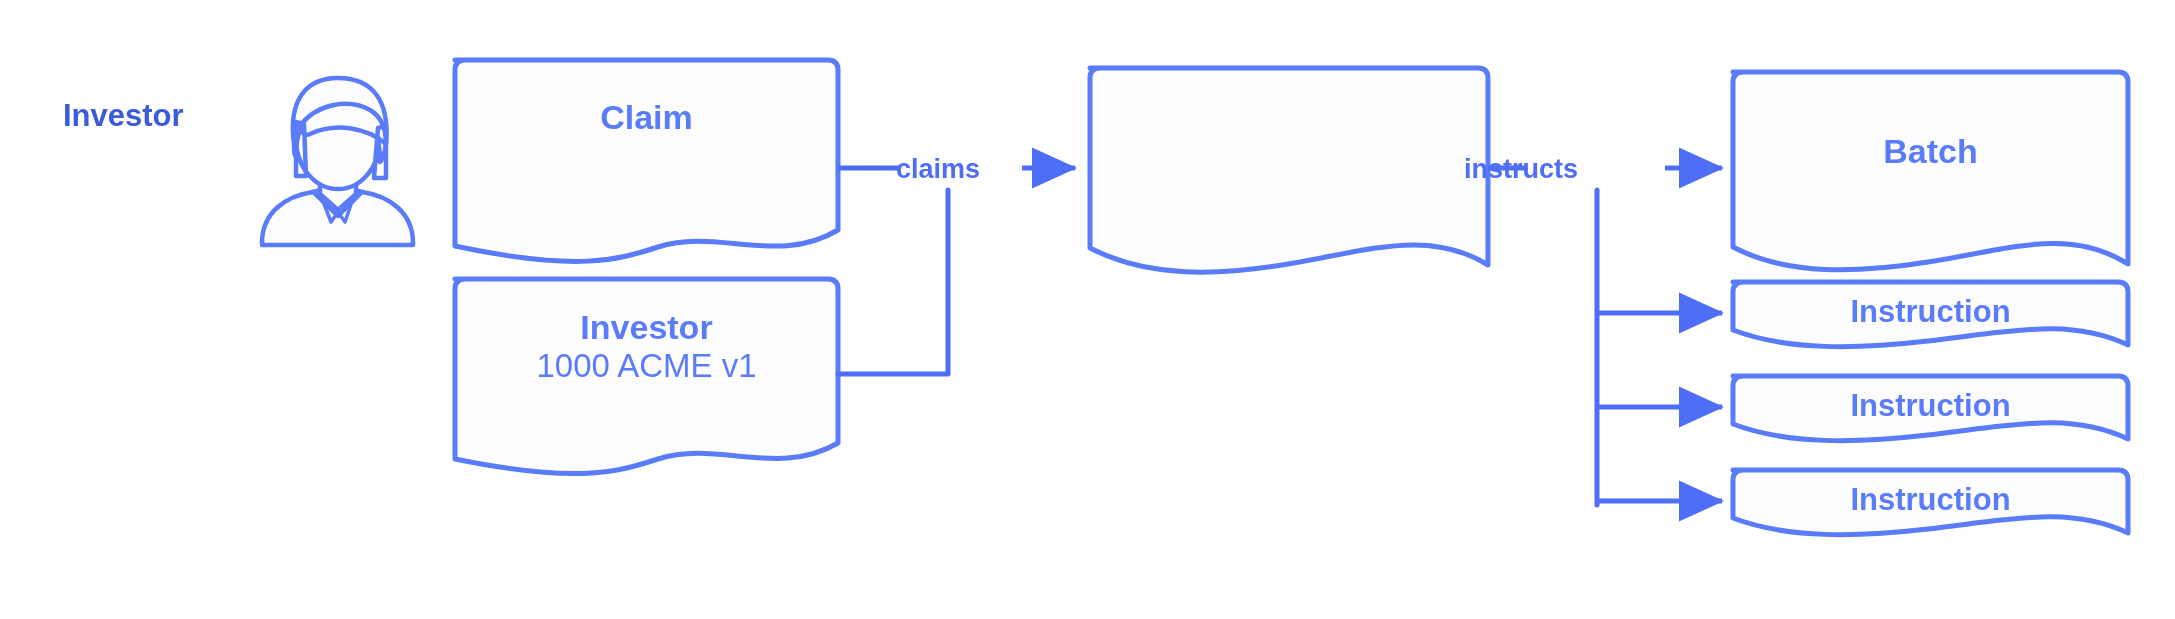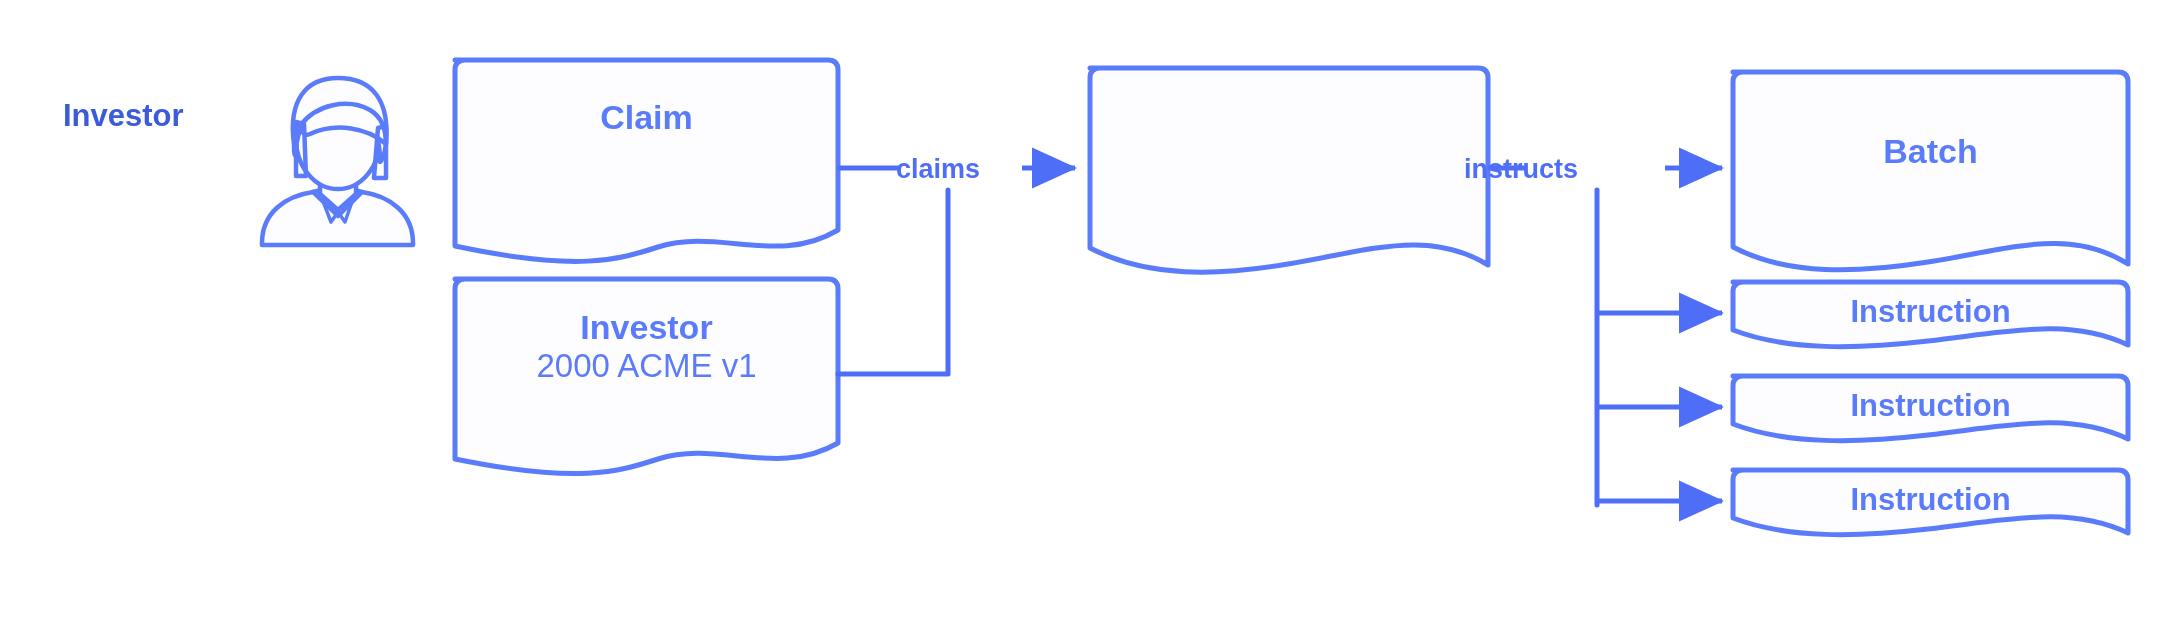--- a/index.html
+++ b/index.html
@@ -203,21 +203,21 @@
       <path d="M 386 126 L 386 178 L 374 178 L 378 128 Z" fill="none"></path>
     </g>
   </svg>
 
   <div class="actor-label" style="left:63px; top:98px;">Investor</div>
 
   <div class="node-label" style="left:455px; top:98px; width:383px; font-size:34px;">Claim</div>
 
   <div class="node-label" style="left:455px; top:308px; width:383px; font-size:34px;">
     <span>Investor</span>
-    <span class="node-sublabel" style="font-size:33px;">2000 ACME v1</span>
+    <span class="node-sublabel" style="font-size:33px;">1000 ACME v1</span>
   </div>
 
 
   <div class="node-label" style="left:1733px; top:132px; width:395px; font-size:34px;">Batch</div>
 
   <div class="node-label" style="left:1733px; top:294px; width:395px; font-size:31px;">Instruction</div>
 
   <div class="node-label" style="left:1733px; top:388px; width:395px; font-size:31px;">Instruction</div>
 
   <div class="node-label" style="left:1733px; top:482px; width:395px; font-size:31px;">Instruction</div>

